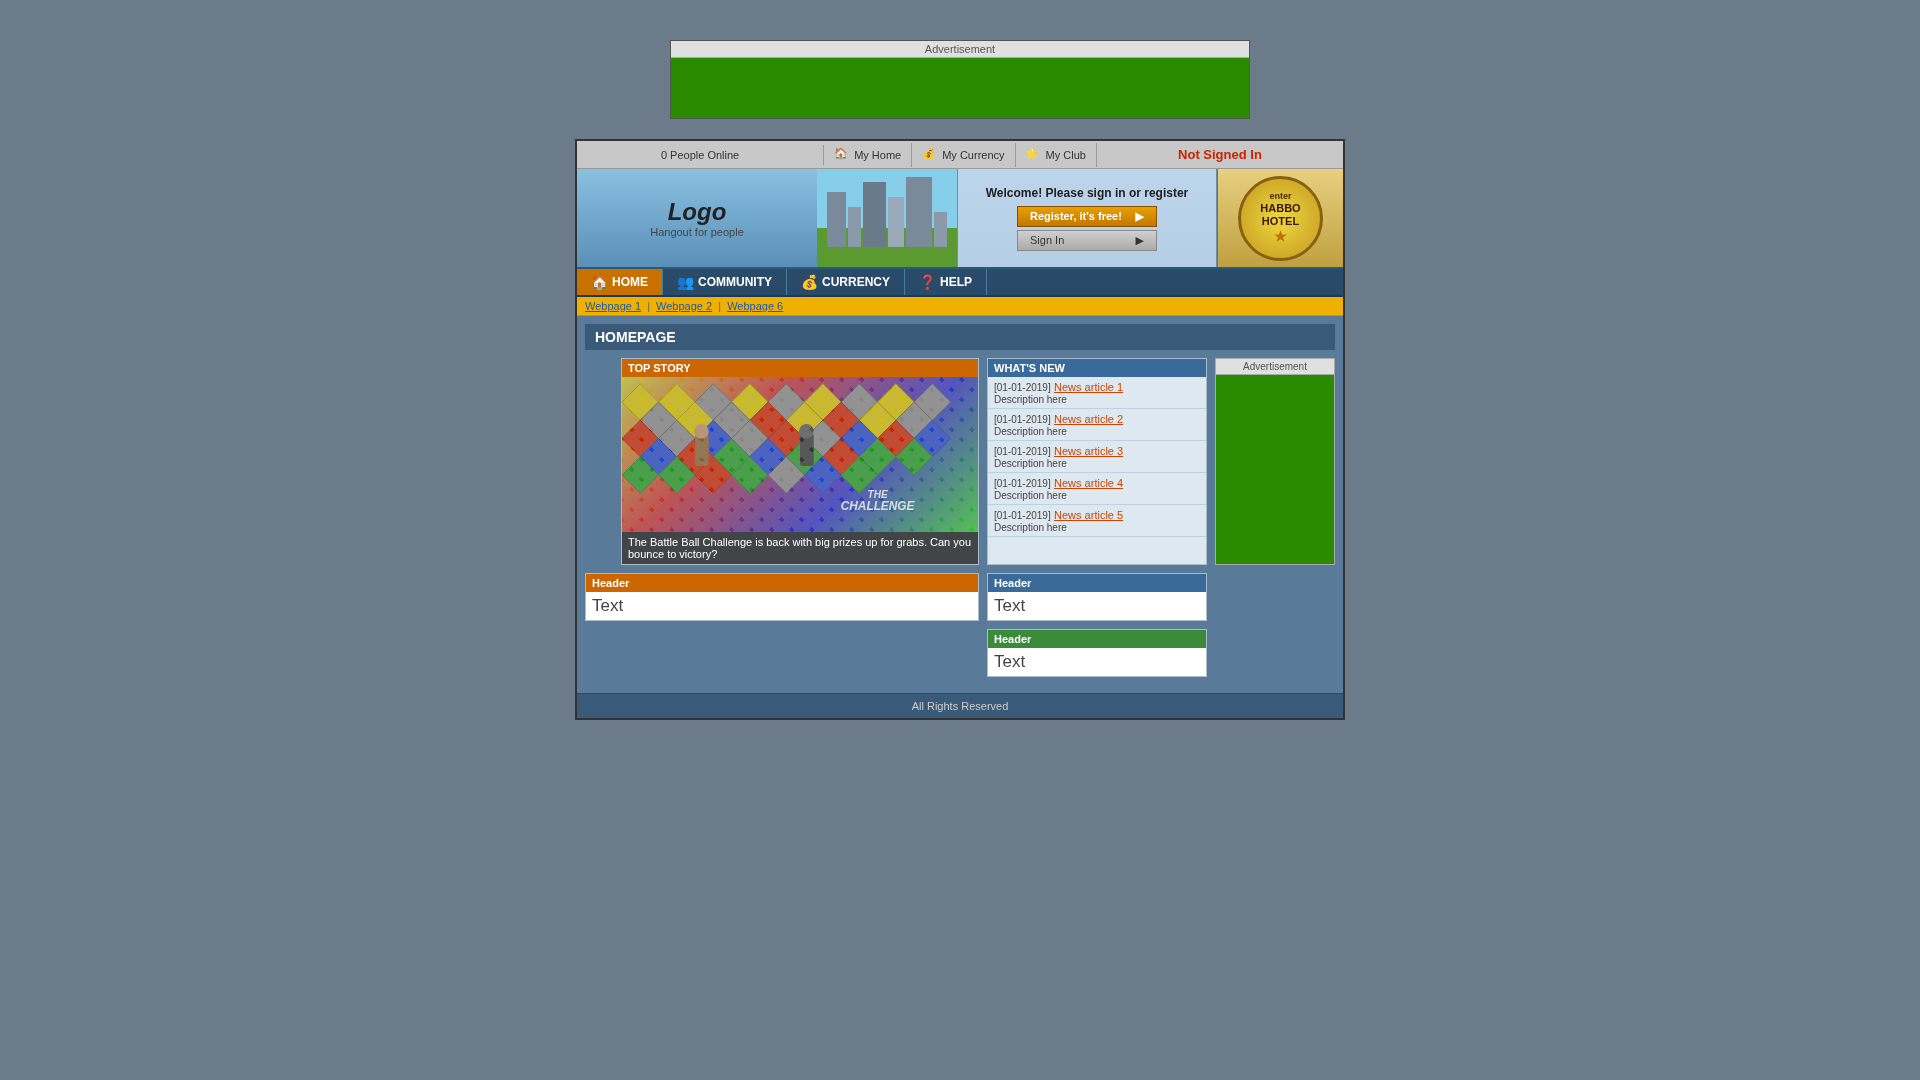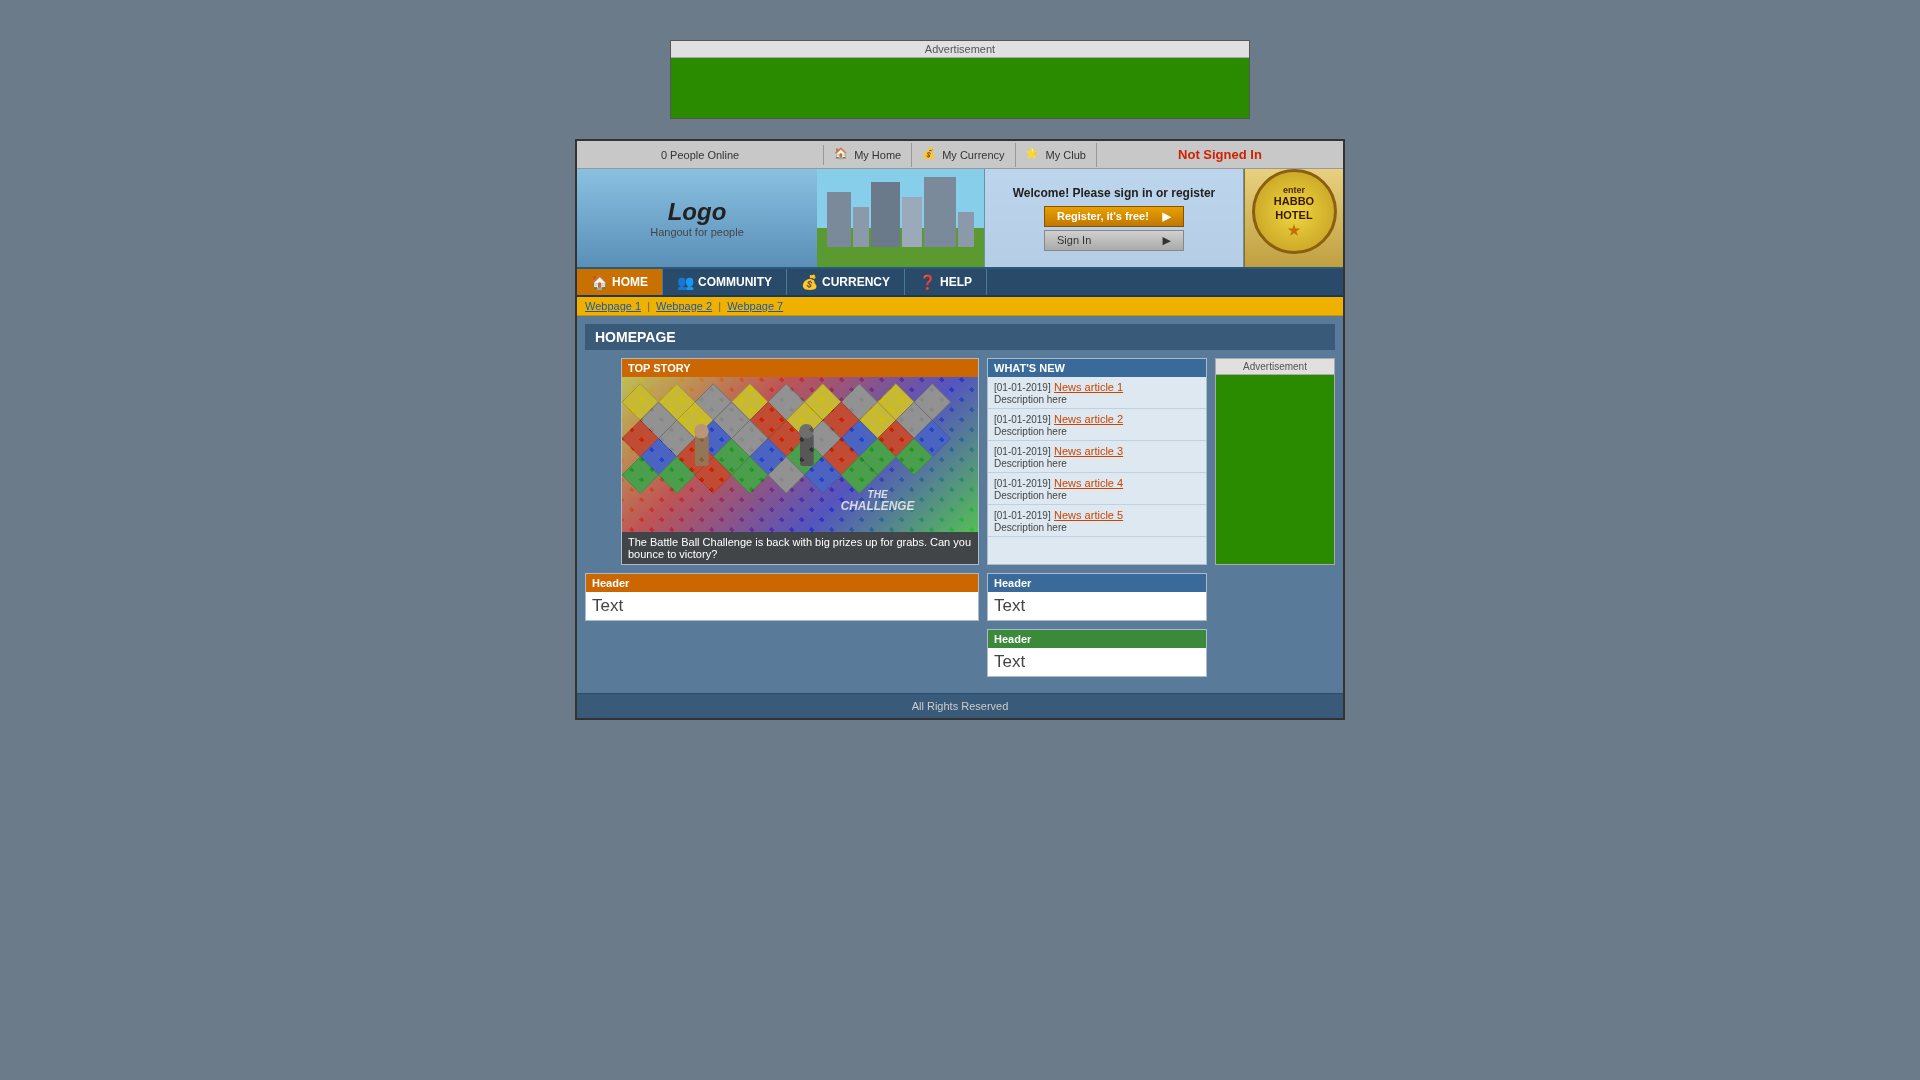--- a/index.html
+++ b/index.html
@@ -174,22 +174,23 @@
       font-size: 11px;
       cursor: pointer;
       width: 140px;
       display: flex;
       align-items: center;
       justify-content: space-between;
     }
 
     
     .hotel-badge {
-      width: 99px;
-      display: flex;
+      width: 126px;
+      display: flex;
+      align-items: center;
       justify-content: center;
       background: linear-gradient(to bottom, #e8d080, #c0a040);
       border-left: 1px solid #8a7020;
       cursor: pointer;
     }
     .badge-circle {
       width: 85px;
       height: 85px;
       background: radial-gradient(circle, #f0d840, #c09820);
       border-radius: 50%;
@@ -517,21 +518,21 @@
       <span class="nav-tab-icon">❓</span>
       <span>HELP</span>
     </div>
   </div>
 
   <div class="breadcrumb-bar">
     <a class="breadcrumb-link">Webpage 1</a>
     <span class="breadcrumb-sep">|</span>
     <a class="breadcrumb-link">Webpage 2</a>
     <span class="breadcrumb-sep">|</span>
-    <a class="breadcrumb-link">Webpage 7</a>
+    <a class="breadcrumb-link">Webpage 6</a>
   </div>
 
   <div class="page-content">
 
     <div class="page-title-bar">HOMEPAGE</div>
 
     <div class="content-row">
 
       <div class="top-story">
         <div class="section-header-orange">TOP STORY</div>

